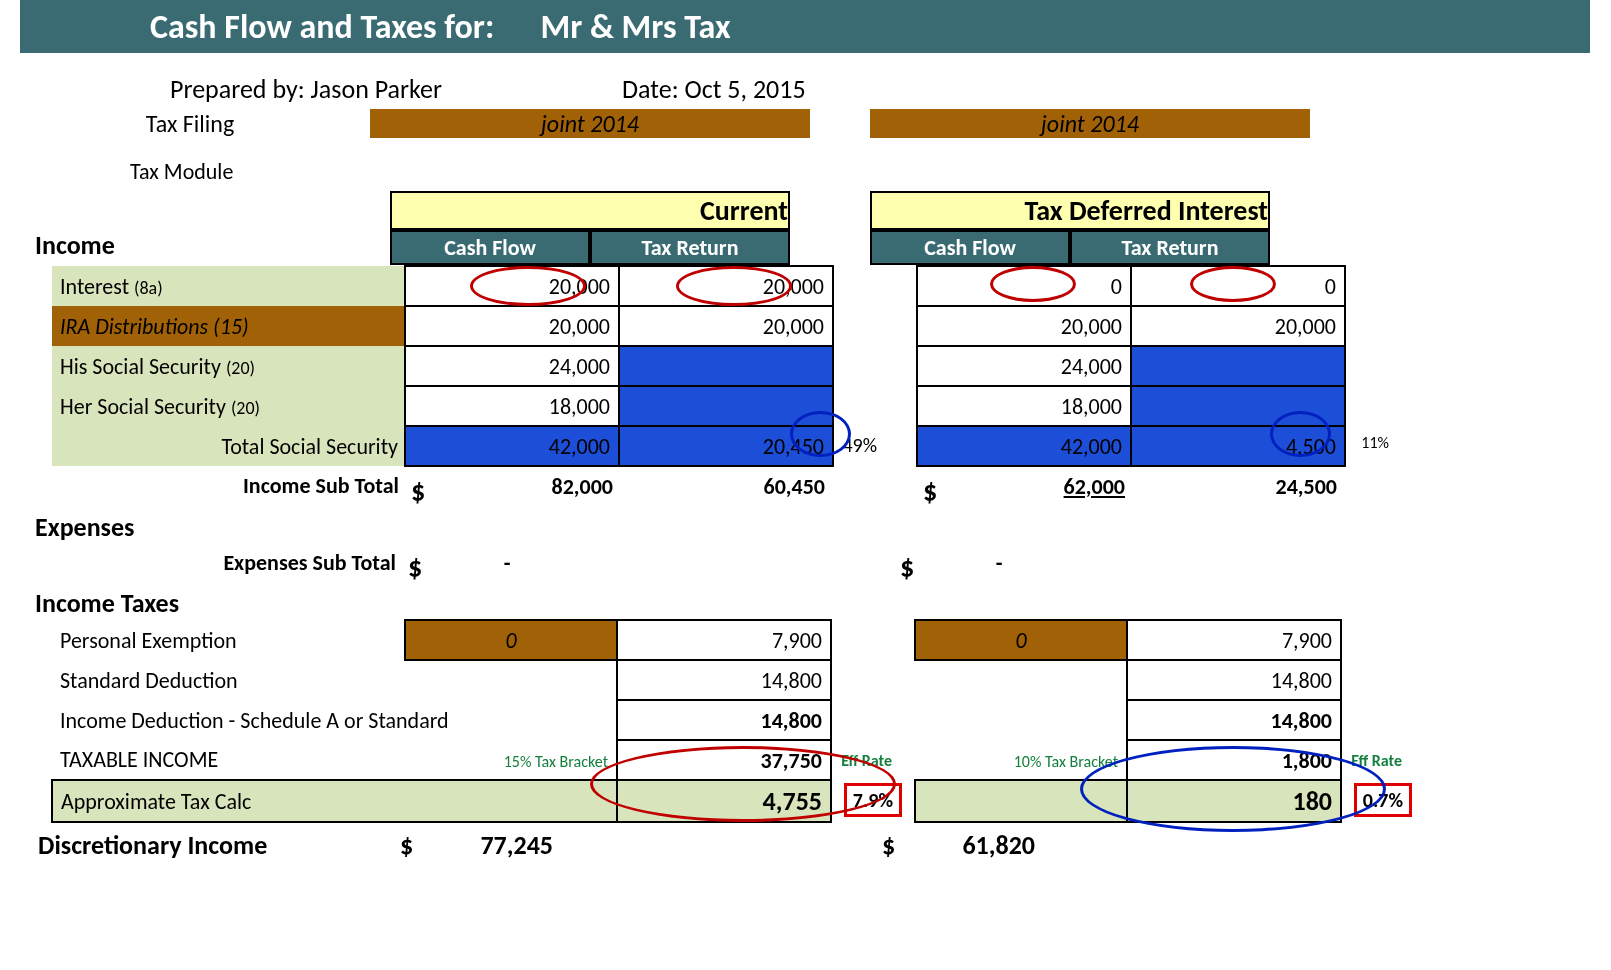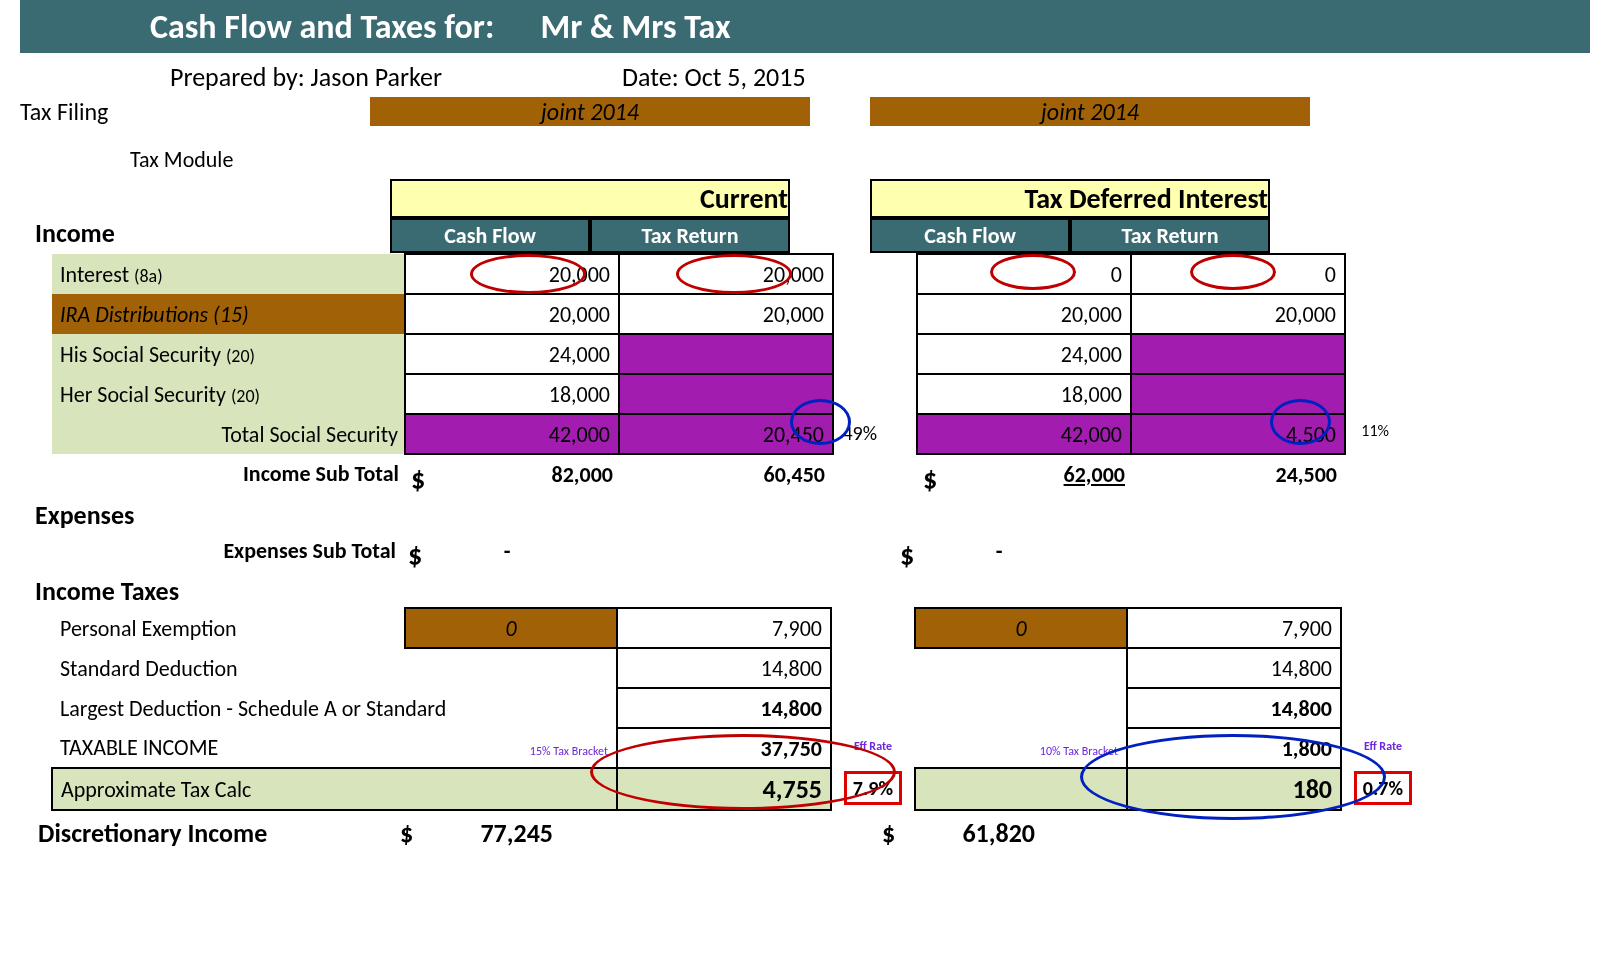--- a/index.html
+++ b/index.html
@@ -17,21 +17,21 @@
   .titlebar {
     background: #3a6a72;
     color: #fff;
     font-size: 34px;
     font-weight: bold;
     padding: 6px 0 6px 130px;
     width: 1440px;
   }
   .yellowcell { background: #a16207; font-style: italic; }
   .greencell  { background: #d8e4bc; }
-  .graycell   { background: #a21caf; }
+  .graycell   { background: #1d4ed8; }
   .cell       { padding: 2px 6px; font-size: 22px; }
   .hdrblock {
     background: #3a6a72;
     color: #fff;
     font-weight: bold;
     text-align: center;
     border: 2px solid #000;
     font-size: 22px;
     padding: 2px 0;
   }
@@ -43,21 +43,21 @@
     font-size: 28px;
     padding: 0;
   }
   table { border-collapse: collapse; }
   td { height: 34px; }
   .num { text-align: right; padding-right: 8px; }
   .lab { text-align: left;  padding-left: 8px; }
   .small { font-size: 18px; }
   .val { border: 2px solid #000; }
   .bold { font-weight: bold; }
-  .redtext { color: #6d28d9; font-size: 12px; }
+  .redtext { color: #15803d; font-size: 16px; }
   .effbox {
     display: inline-block;
     border: 3px solid #e00000;
     padding: 2px 6px;
     font-size: 20px;
   }
   
   .redcircle {
     position: absolute;
     border: 3px solid #c00000;
@@ -77,30 +77,30 @@
 <body>
 
 <div class="page">
 
   <div class="titlebar">
     <span>Cash Flow and Taxes for:</span>
     &nbsp;&nbsp;&nbsp;&nbsp;
     <span>Mr &amp; Mrs Tax</span>
   </div>
 
-  <div class="row" style="font-size:26px; margin-left:150px; margin-top:8px;">
+  <div class="row" style="font-size:26px; margin-left:150px; margin-top:20px;">
     <span>Prepared by:</span>&nbsp;
     <span>Jason Parker</span>
     <span style="display:inline-block; width:180px;"></span>
     <span>Date:</span>&nbsp;
     <span>Oct 5, 2015</span>
   </div>
 
   <div class="row" style="font-size:24px; margin-top:4px;">
-    <span style="width:340px; text-align:left; display:inline-block;">Tax Filing</span>
+    <span style="width:340px; text-align:center; display:inline-block;">Tax Filing</span>
     <span class="yellowcell" style="width:440px; text-align:center; display:inline-block; margin-left:10px;">joint 2014</span>
     <span style="width:60px; display:inline-block;"></span>
     <span class="yellowcell" style="width:440px; text-align:center; display:inline-block;">joint 2014</span>
   </div>
 
   <div style="font-size:22px; margin-left:110px; margin-top:20px;">Tax Module</div>
 
   <div style="position:relative; margin-top:6px;">
 
     <div class="row">
@@ -250,21 +250,21 @@
         <td class="cell lab">Standard Deduction</td>
         <td></td>
         <td class="val cell num">14,800</td>
         <td></td>
         <td></td>
         <td class="val cell num">14,800</td>
       </tr>
 
       <tr class="bold">
         <td></td>
-        <td class="cell lab" colspan="2" style="font-weight:normal;">Largest Deduction - Schedule A or Standard</td>
+        <td class="cell lab" colspan="2" style="font-weight:normal;">Income Deduction - Schedule A or Standard</td>
         <td class="val cell num">14,800</td>
         <td></td>
         <td></td>
         <td class="val cell num">14,800</td>
       </tr>
 
       <tr>
         <td></td>
         <td class="cell lab">TAXABLE INCOME</td>
         <td class="cell num"><span class="redtext">15% Tax Bracket</span></td>

